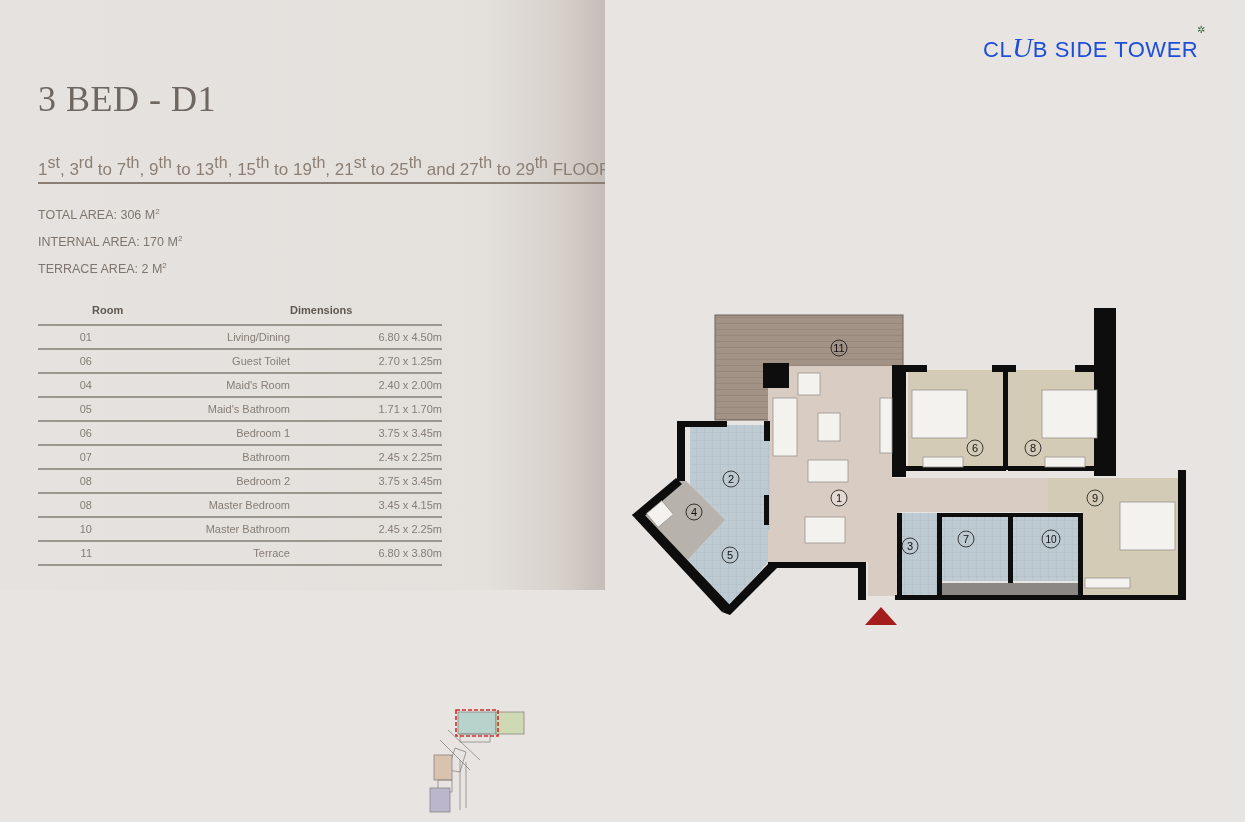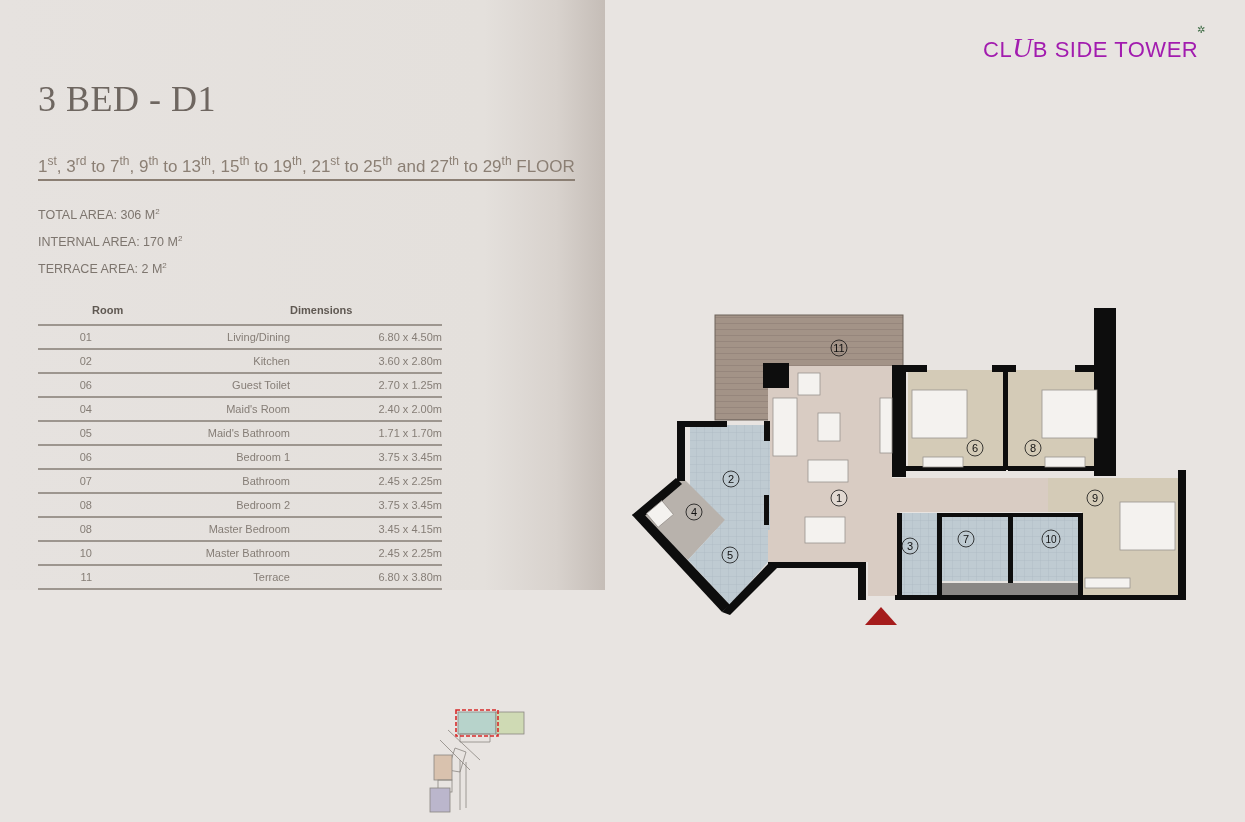--- a/index.html
+++ b/index.html
@@ -2,29 +2,29 @@
 <html><head>
 <meta charset="utf-8">
 <style>
   html,body{margin:0;padding:0;}
   body{width:1245px;height:822px;position:relative;overflow:hidden;background:#e8e4e1;font-family:"Liberation Sans",sans-serif;}
   .page-left{position:absolute;left:0;top:0;width:605px;height:590px;
     background:linear-gradient(to right,#e6e2df 0%,#e4e0dc 80%,#d8d2cd 92%,#c5bdb7 100%);}
   .page-right{position:absolute;left:605px;top:0;width:640px;height:822px;background:#e8e4e1;}
   .title{position:absolute;left:38px;top:78px;font-family:"Liberation Serif",serif;font-size:36px;color:#6e6660;letter-spacing:0.5px;font-weight:normal;margin:0;}
   .floors{position:absolute;left:38px;top:154px;font-size:17px;color:#8b7f74;border-bottom:2px solid #8b7f74;padding-bottom:2px;white-space:nowrap;}
-  .floors sup{font-size:12px;text-align:center;}
+  .floors sup{font-size:16px;text-align:center;}
   .areas{position:absolute;left:38px;top:200px;font-size:12.5px;color:#7d756e;line-height:24px;}
   .areas sup{font-size:8px;}
   .room-table{position:absolute;left:38px;top:302px;width:404px;border-collapse:collapse;font-size:11px;}
   .room-table th{text-align:left;color:#5f5852;font-weight:bold;padding:0 0 6px 0;height:16px;border-bottom:2px solid #9d968f;}
   .room-table td{color:#857d76;height:22px;border-bottom:2px solid #9d968f;padding:0;text-align:right;}
   .room-table .c-no{width:48px;padding-left:6px;}
   .room-table .c-room{width:198px;}
-  .logo{position:absolute;left:983px;top:32px;font-size:22px;color:#a21caf;letter-spacing:0.5px;white-space:nowrap;}
+  .logo{position:absolute;left:983px;top:32px;font-size:22px;color:#1d4ed8;letter-spacing:0.5px;white-space:nowrap;}
   .logo .script{font-family:"Liberation Serif",serif;font-style:italic;font-size:28px;}
   .logo-mark{position:absolute;left:1197px;top:24px;font-size:10px;color:#3f6b45;}
   .plan{position:absolute;left:620px;top:300px;}
   .keyplan{position:absolute;left:420px;top:700px;}
 </style>
 </head>
 <body>
 
 <div class="page-left">
   <h1 class="title">3 BED - D1</h1>
@@ -41,25 +41,20 @@
         <th class="c-no"></th>
         <th class="c-room">Room</th>
         <th>Dimensions</th>
       </tr>
     </thead>
     <tbody id="rows">
         <tr>
           <td class="c-no">01</td>
           <td class="c-room">Living/Dining</td>
           <td>6.80 x 4.50m</td>
-        </tr>
-        <tr>
-          <td class="c-no">02</td>
-          <td class="c-room">Kitchen</td>
-          <td>3.60 x 2.80m</td>
         </tr>
         <tr>
           <td class="c-no">06</td>
           <td class="c-room">Guest Toilet</td>
           <td>2.70 x 1.25m</td>
         </tr>
         <tr>
           <td class="c-no">04</td>
           <td class="c-room">Maid's Room</td>
           <td>2.40 x 2.00m</td>

